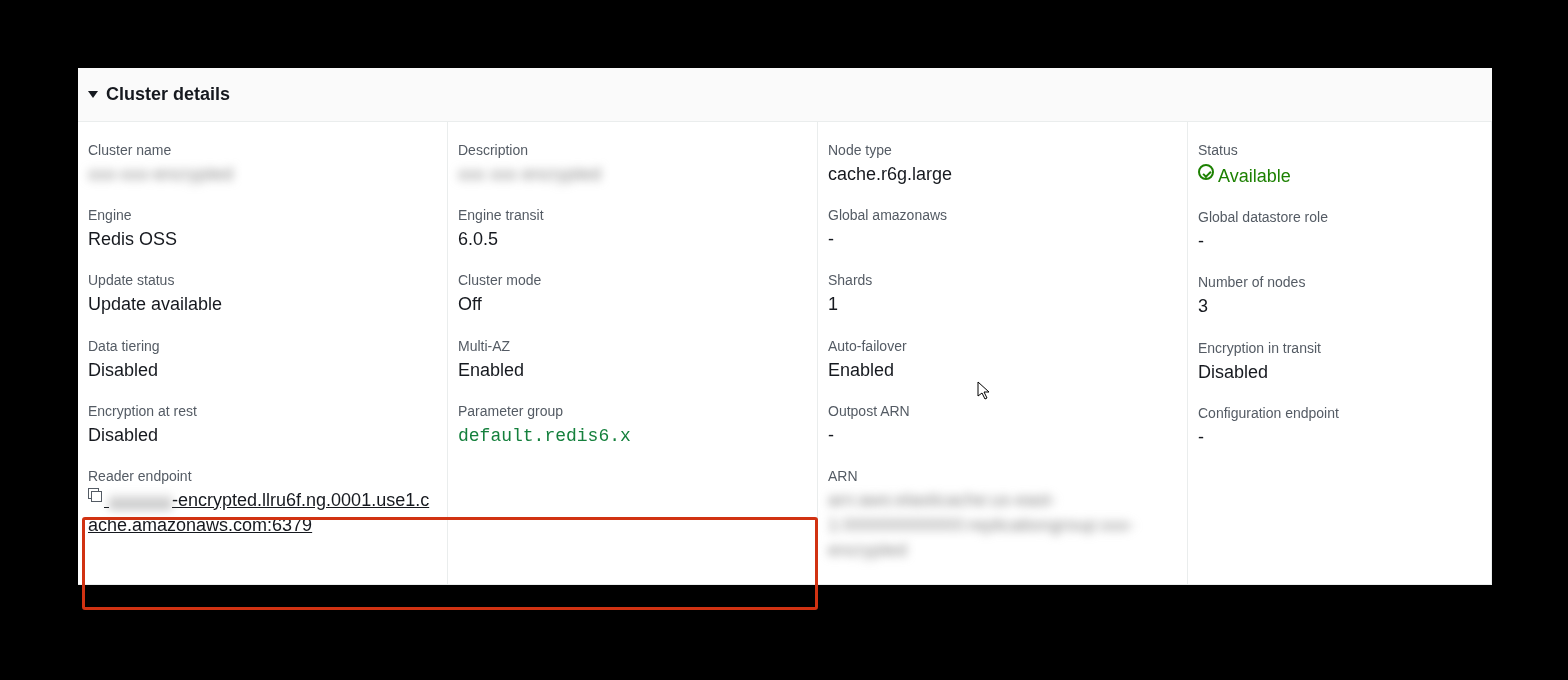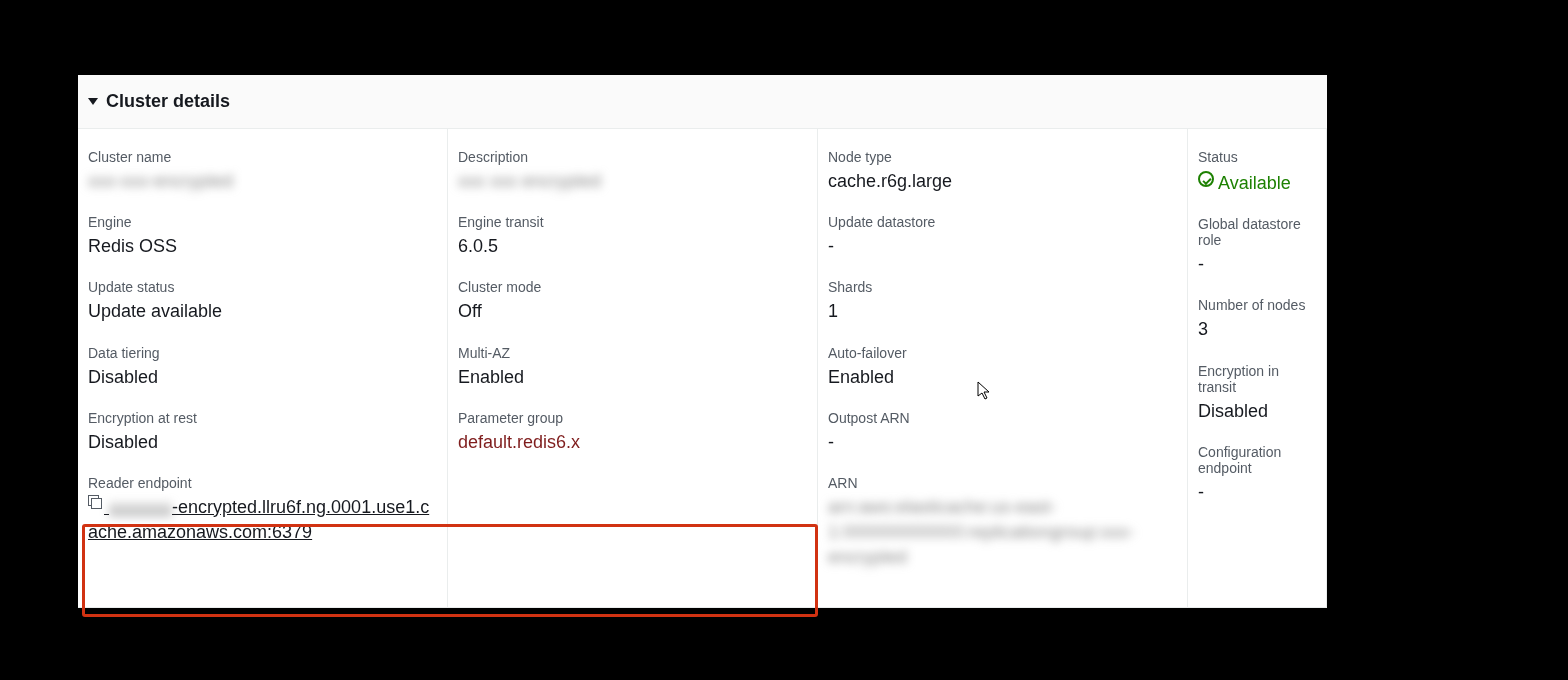--- a/index.html
+++ b/index.html
@@ -12,22 +12,22 @@
       font-family: "Amazon Ember", "Helvetica Neue", Arial, sans-serif;
       font-size: 14px;
       color: #16191f;
       width: 1568px;
       height: 680px;
       position: relative;
     }
     .panel {
       position: absolute;
       left: 78px;
-      top: 75px;
-      width: 1249px;
+      top: 68px;
+      width: 1414px;
       background: #fafafa;
     }
     .section-header {
       background: #fafafa;
       padding: 16px 16px 16px 10px;
       display: flex;
       align-items: center;
       gap: 8px;
       border-bottom: 1px solid #eaeded;
     }
@@ -46,21 +46,21 @@
     }
     .details-grid {
       background: #fff;
       display: grid;
       grid-template-columns: 370px 370px 370px 1fr;
       padding: 0;
       border-bottom: 1px solid #eaeded;
       position: relative;
     }
     .column {
-      padding: 20px 10px 36px 10px;
+      padding: 20px 10px 20px 10px;
       border-right: 1px solid #eaeded;
     }
     .column:last-child {
       border-right: none;
     }
     .field {
       margin-bottom: 20px;
     }
     .field:last-child {
       margin-bottom: 0;
@@ -71,23 +71,24 @@
       font-weight: 400;
       margin-bottom: 4px;
     }
     .field-value {
       color: #16191f;
       font-size: 18px;
       font-weight: 400;
       line-height: 1.4;
     }
     .link {
-      color: #7f1d1d;
+      color: #15803d;
       cursor: pointer;
       text-decoration: none;
+      font-family: Liberation Mono, monospace;
     }
     .status-available {
       color: #1d8102;
       display: inline-flex;
       align-items: flex-start;
       gap: 4px;
     }
     .status-icon {
       width: 16px;
       height: 16px;
@@ -223,21 +224,21 @@
         <div class="field-value"><a class="link">default.redis6.x</a></div>
       </div>
     </div>
 
     <div class="column">
       <div class="field">
         <div class="field-label">Node type</div>
         <div class="field-value">cache.r6g.large</div>
       </div>
       <div class="field">
-        <div class="field-label">Update datastore</div>
+        <div class="field-label">Global amazonaws</div>
         <div class="field-value">-</div>
       </div>
       <div class="field">
         <div class="field-label">Shards</div>
         <div class="field-value">1</div>
       </div>
       <div class="field">
         <div class="field-label">Auto-failover</div>
         <div class="field-value">Enabled</div>
       </div>

